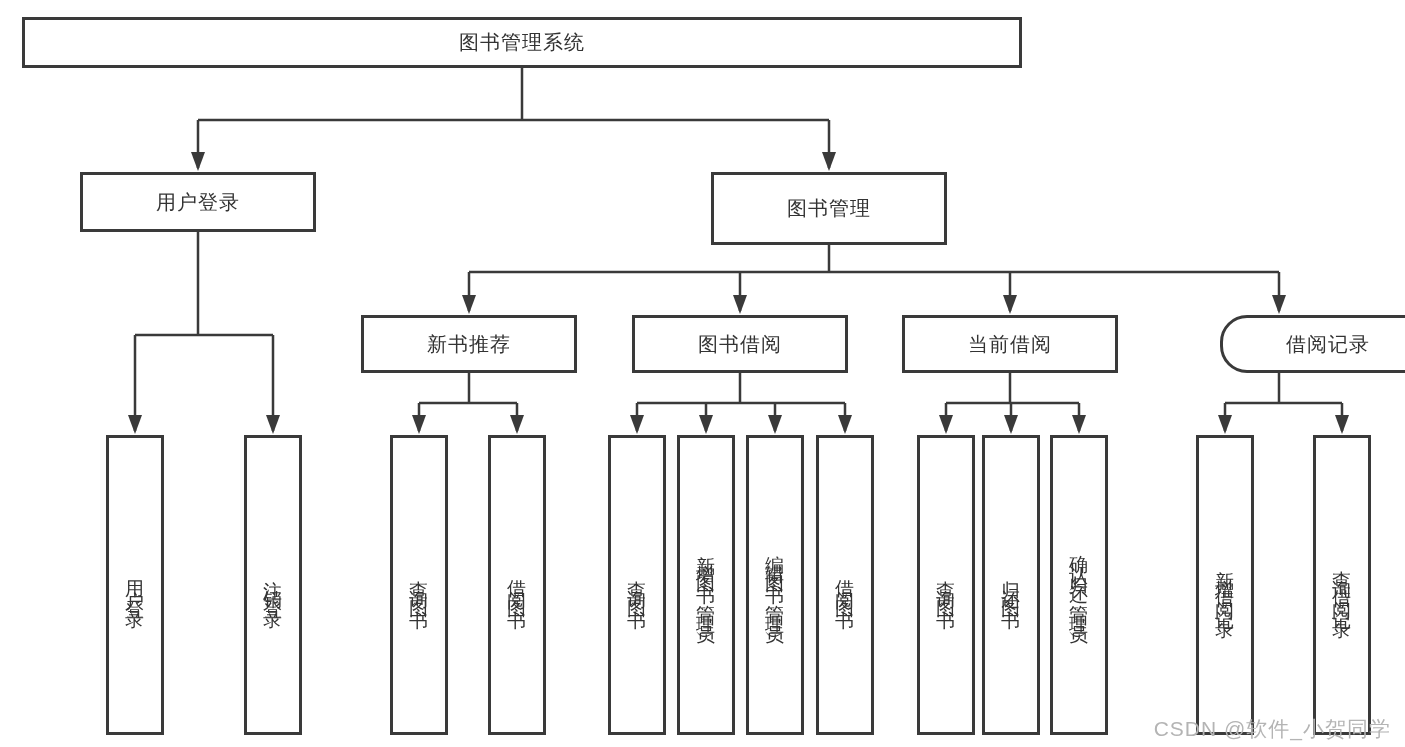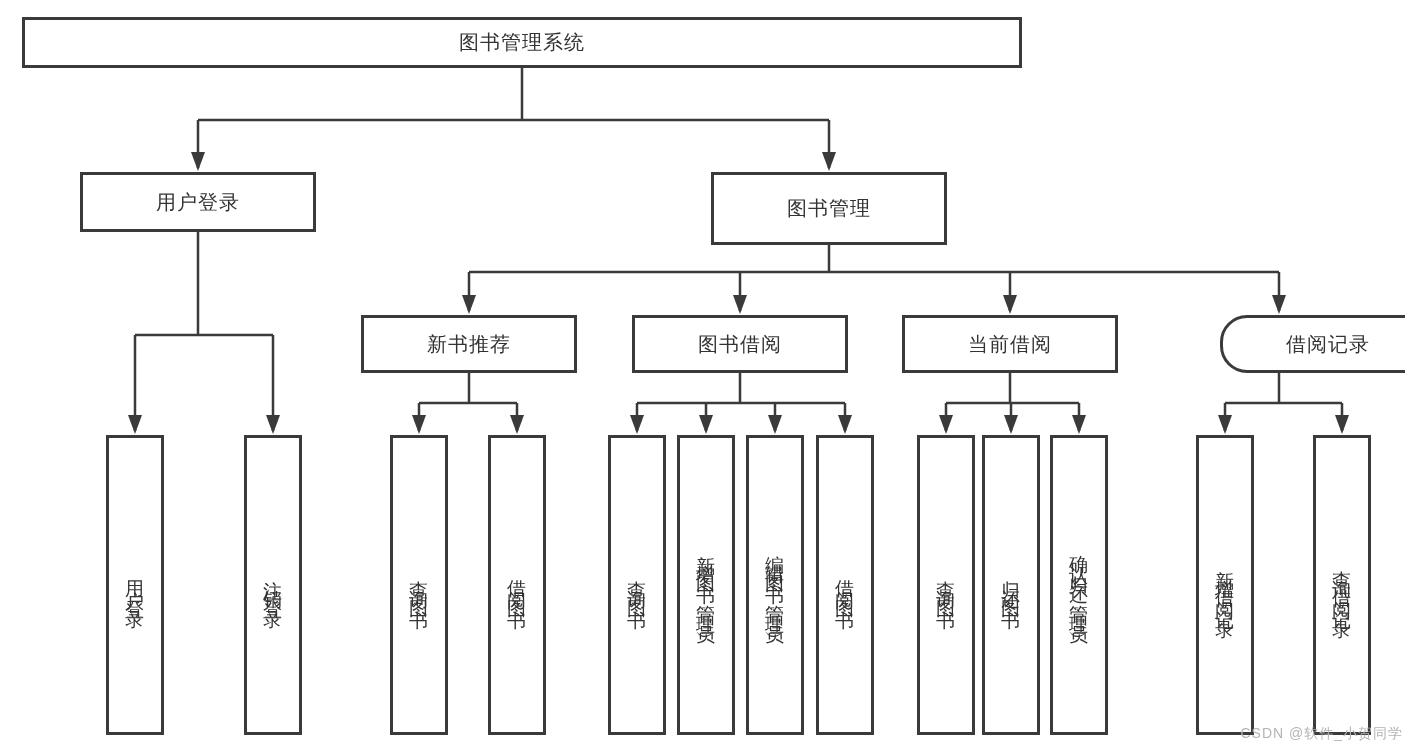--- a/index.html
+++ b/index.html
@@ -64,23 +64,23 @@
   .lf6  { left: 677px; }
   .lf7  { left: 746px; }
   .lf8  { left: 816px; }
   .lf9  { left: 917px; }
   .lf10 { left: 982px; }
   .lf11 { left: 1050px; }
   .lf12 { left: 1196px; }
   .lf13 { left: 1313px; }
   .watermark {
     position: absolute;
-    right: 2px;
+    right: 14px;
     bottom: 4px;
-    font-size: 14px;
+    font-size: 21px;
     color: var(--watermark);
     letter-spacing: 1px;
     z-index: 5;
     white-space: nowrap;
   }
   .cline { stroke: var(--line); stroke-width: 2.5; fill: none; }
   .ahead { fill: var(--line); }
 </style>
 </head>
 <body>

